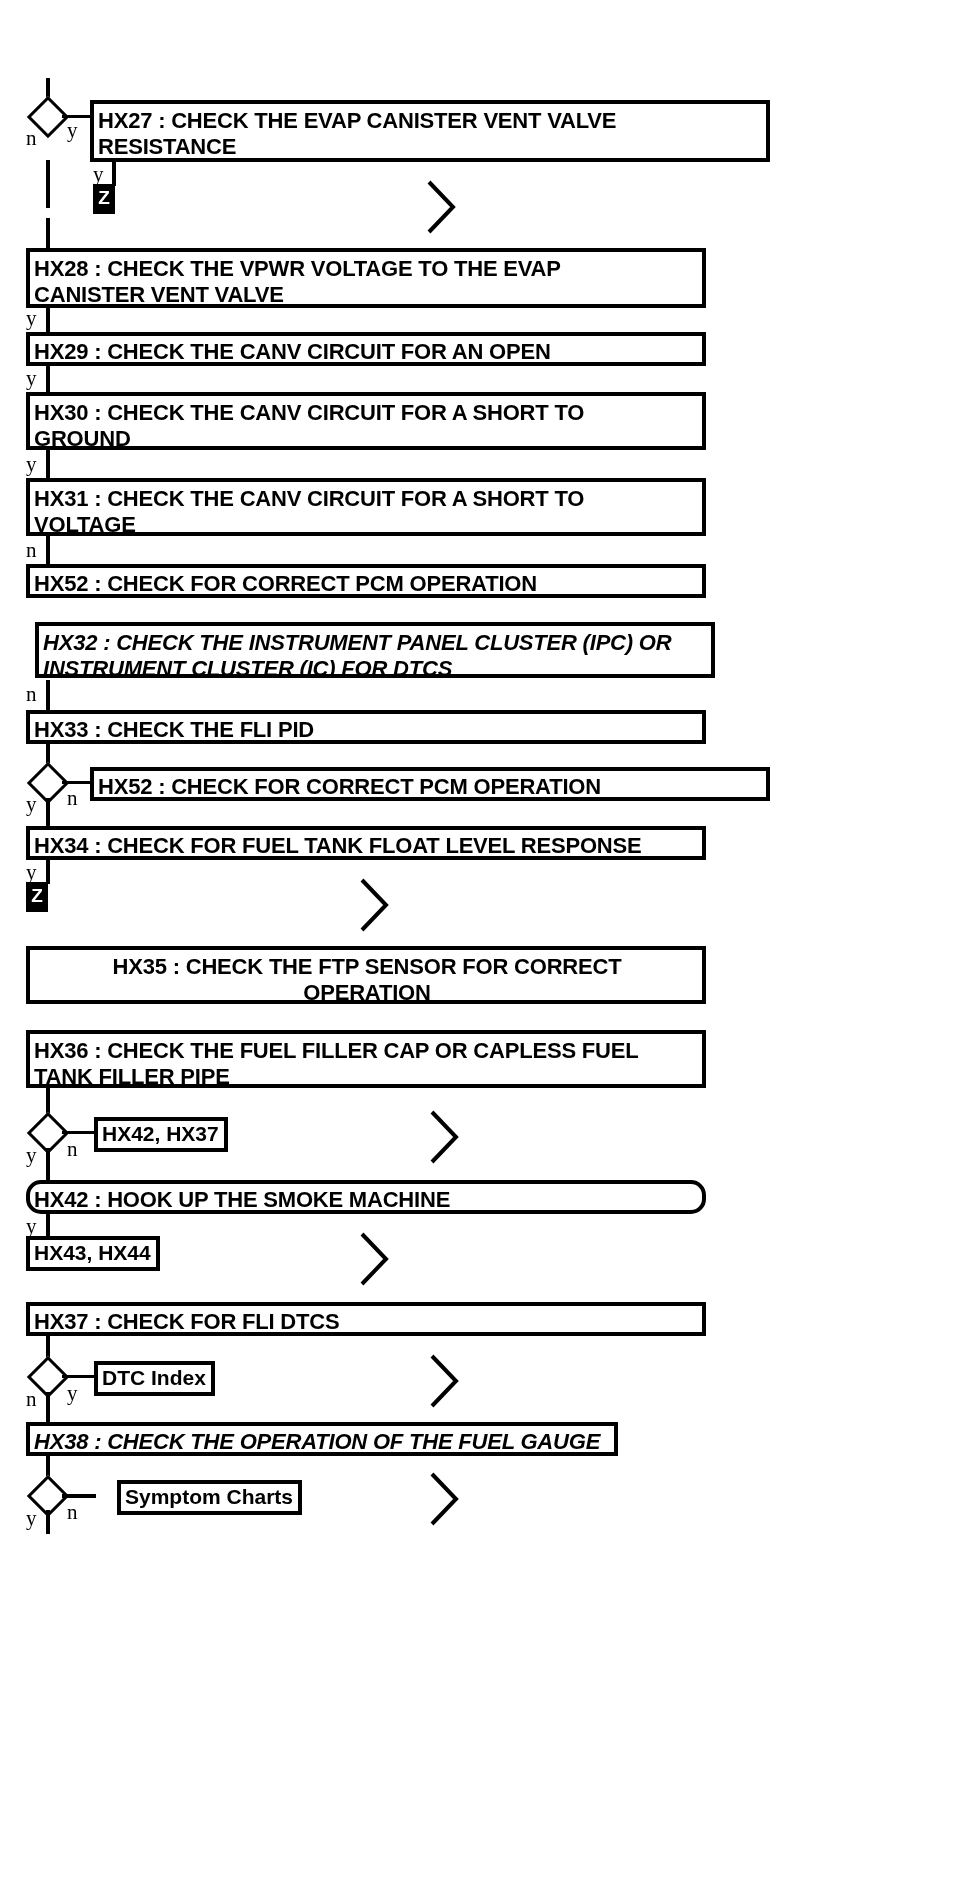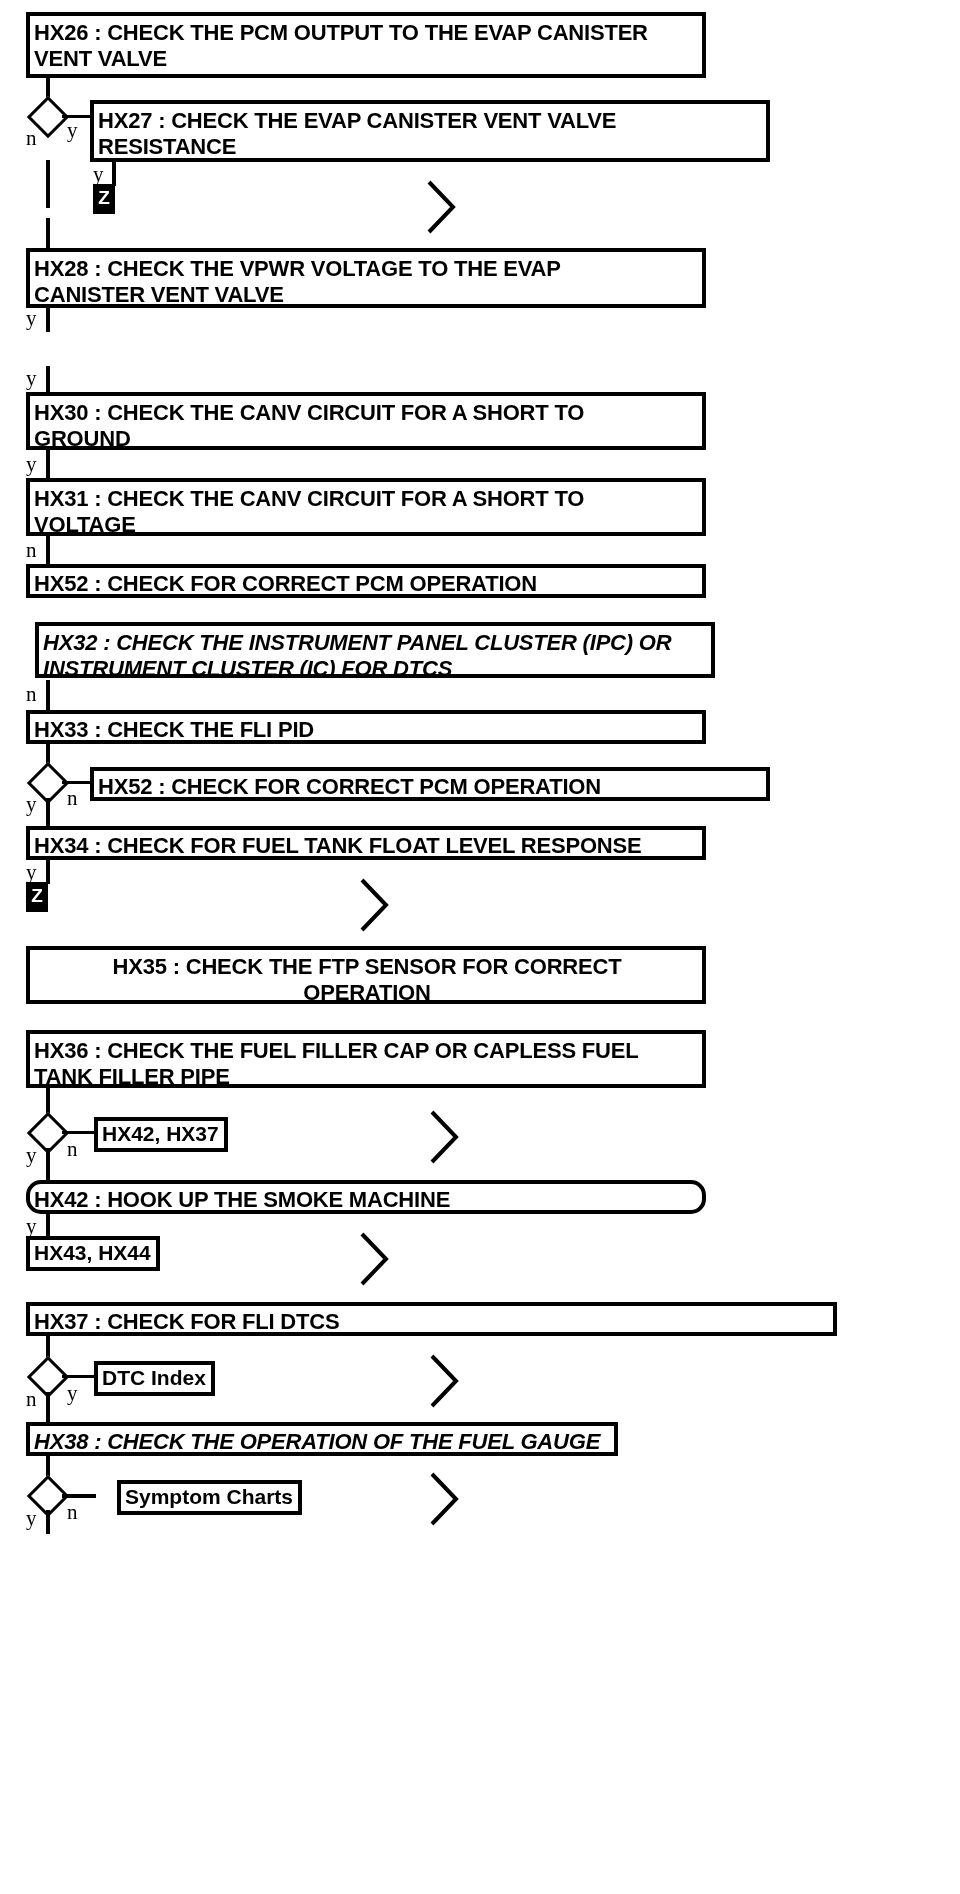--- a/index.html
+++ b/index.html
@@ -104,22 +104,20 @@
     width: 34px;
     height: 58px;
   }
   .chev svg { display: block; }
 </style>
 </head>
 <body>
 
 <div id="canvas">
 
-  <div class="step" style="left:26px; top:12px; width:680px; height:66px;">HX26 : CHECK THE PCM OUTPUT TO THE EVAP CANISTER
-VENT VALVE</div>
 
   <div class="vline" style="left:46px; top:78px; width:4px; height:26px;"></div>
 
   <div class="diamond" style="left:33px; top:102px;"></div>
   <div class="yn" style="left:26px; top:128px;">n</div>
   <div class="yn" style="left:67px; top:120px;">y</div>
 
   <div class="hline" style="left:62px; top:115px; width:30px; height:3px;"></div>
 
   <div class="step" style="left:90px; top:100px; width:680px; height:62px;">HX27 : CHECK THE EVAP CANISTER VENT VALVE
@@ -136,20 +134,21 @@
   </div>
 
   <div class="vline" style="left:46px; top:160px; width:4px; height:48px;"></div>
   <div class="vline" style="left:46px; top:218px; width:4px; height:32px;"></div>
 
   <div class="step" style="left:26px; top:248px; width:680px; height:60px;">HX28 : CHECK THE VPWR VOLTAGE TO THE EVAP
 CANISTER VENT VALVE</div>
   <div class="vline" style="left:46px; top:306px; width:4px; height:26px;"></div>
   <div class="yn" style="left:26px; top:308px;">y</div>
 
+  <div class="step one-line" style="left:26px; top:332px; width:680px; height:34px;">HX29 : CHECK THE CANV CIRCUIT FOR AN OPEN</div>
   <div class="vline" style="left:46px; top:366px; width:4px; height:26px;"></div>
   <div class="yn" style="left:26px; top:368px;">y</div>
 
   <div class="step" style="left:26px; top:392px; width:680px; height:58px;">HX30 : CHECK THE CANV CIRCUIT FOR A SHORT TO
 GROUND</div>
   <div class="vline" style="left:46px; top:450px; width:4px; height:28px;"></div>
   <div class="yn" style="left:26px; top:454px;">y</div>
 
   <div class="step" style="left:26px; top:478px; width:680px; height:58px;">HX31 : CHECK THE CANV CIRCUIT FOR A SHORT TO
 VOLTAGE</div>
@@ -217,21 +216,21 @@
   <div class="yn" style="left:26px; top:1216px;">y</div>
 
   <div class="ref" style="left:26px; top:1236px;">HX43, HX44</div>
 
   <div class="chev" style="left:358px; top:1230px;">
     <svg width="34" height="58" viewBox="0 0 34 58">
       <polyline points="4,4 28,29 4,54" fill="none" stroke="#000" stroke-width="4"></polyline>
     </svg>
   </div>
 
-  <div class="step one-line" style="left:26px; top:1302px; width:811px; height:34px;">HX37 : CHECK FOR FLI DTCS</div>
+  <div class="step one-line" style="left:26px; top:1302px; width:680px; height:34px;">HX37 : CHECK FOR FLI DTCS</div>
 
   <div class="vline" style="left:46px; top:1336px; width:4px; height:26px;"></div>
 
   <div class="diamond" style="left:33px; top:1362px;"></div>
   <div class="yn" style="left:26px; top:1389px;">n</div>
   <div class="yn" style="left:67px; top:1383px;">y</div>
 
   <div class="hline" style="left:62px; top:1375px; width:34px; height:3px;"></div>
 
   <div class="ref" style="left:94px; top:1361px;">DTC Index</div>

